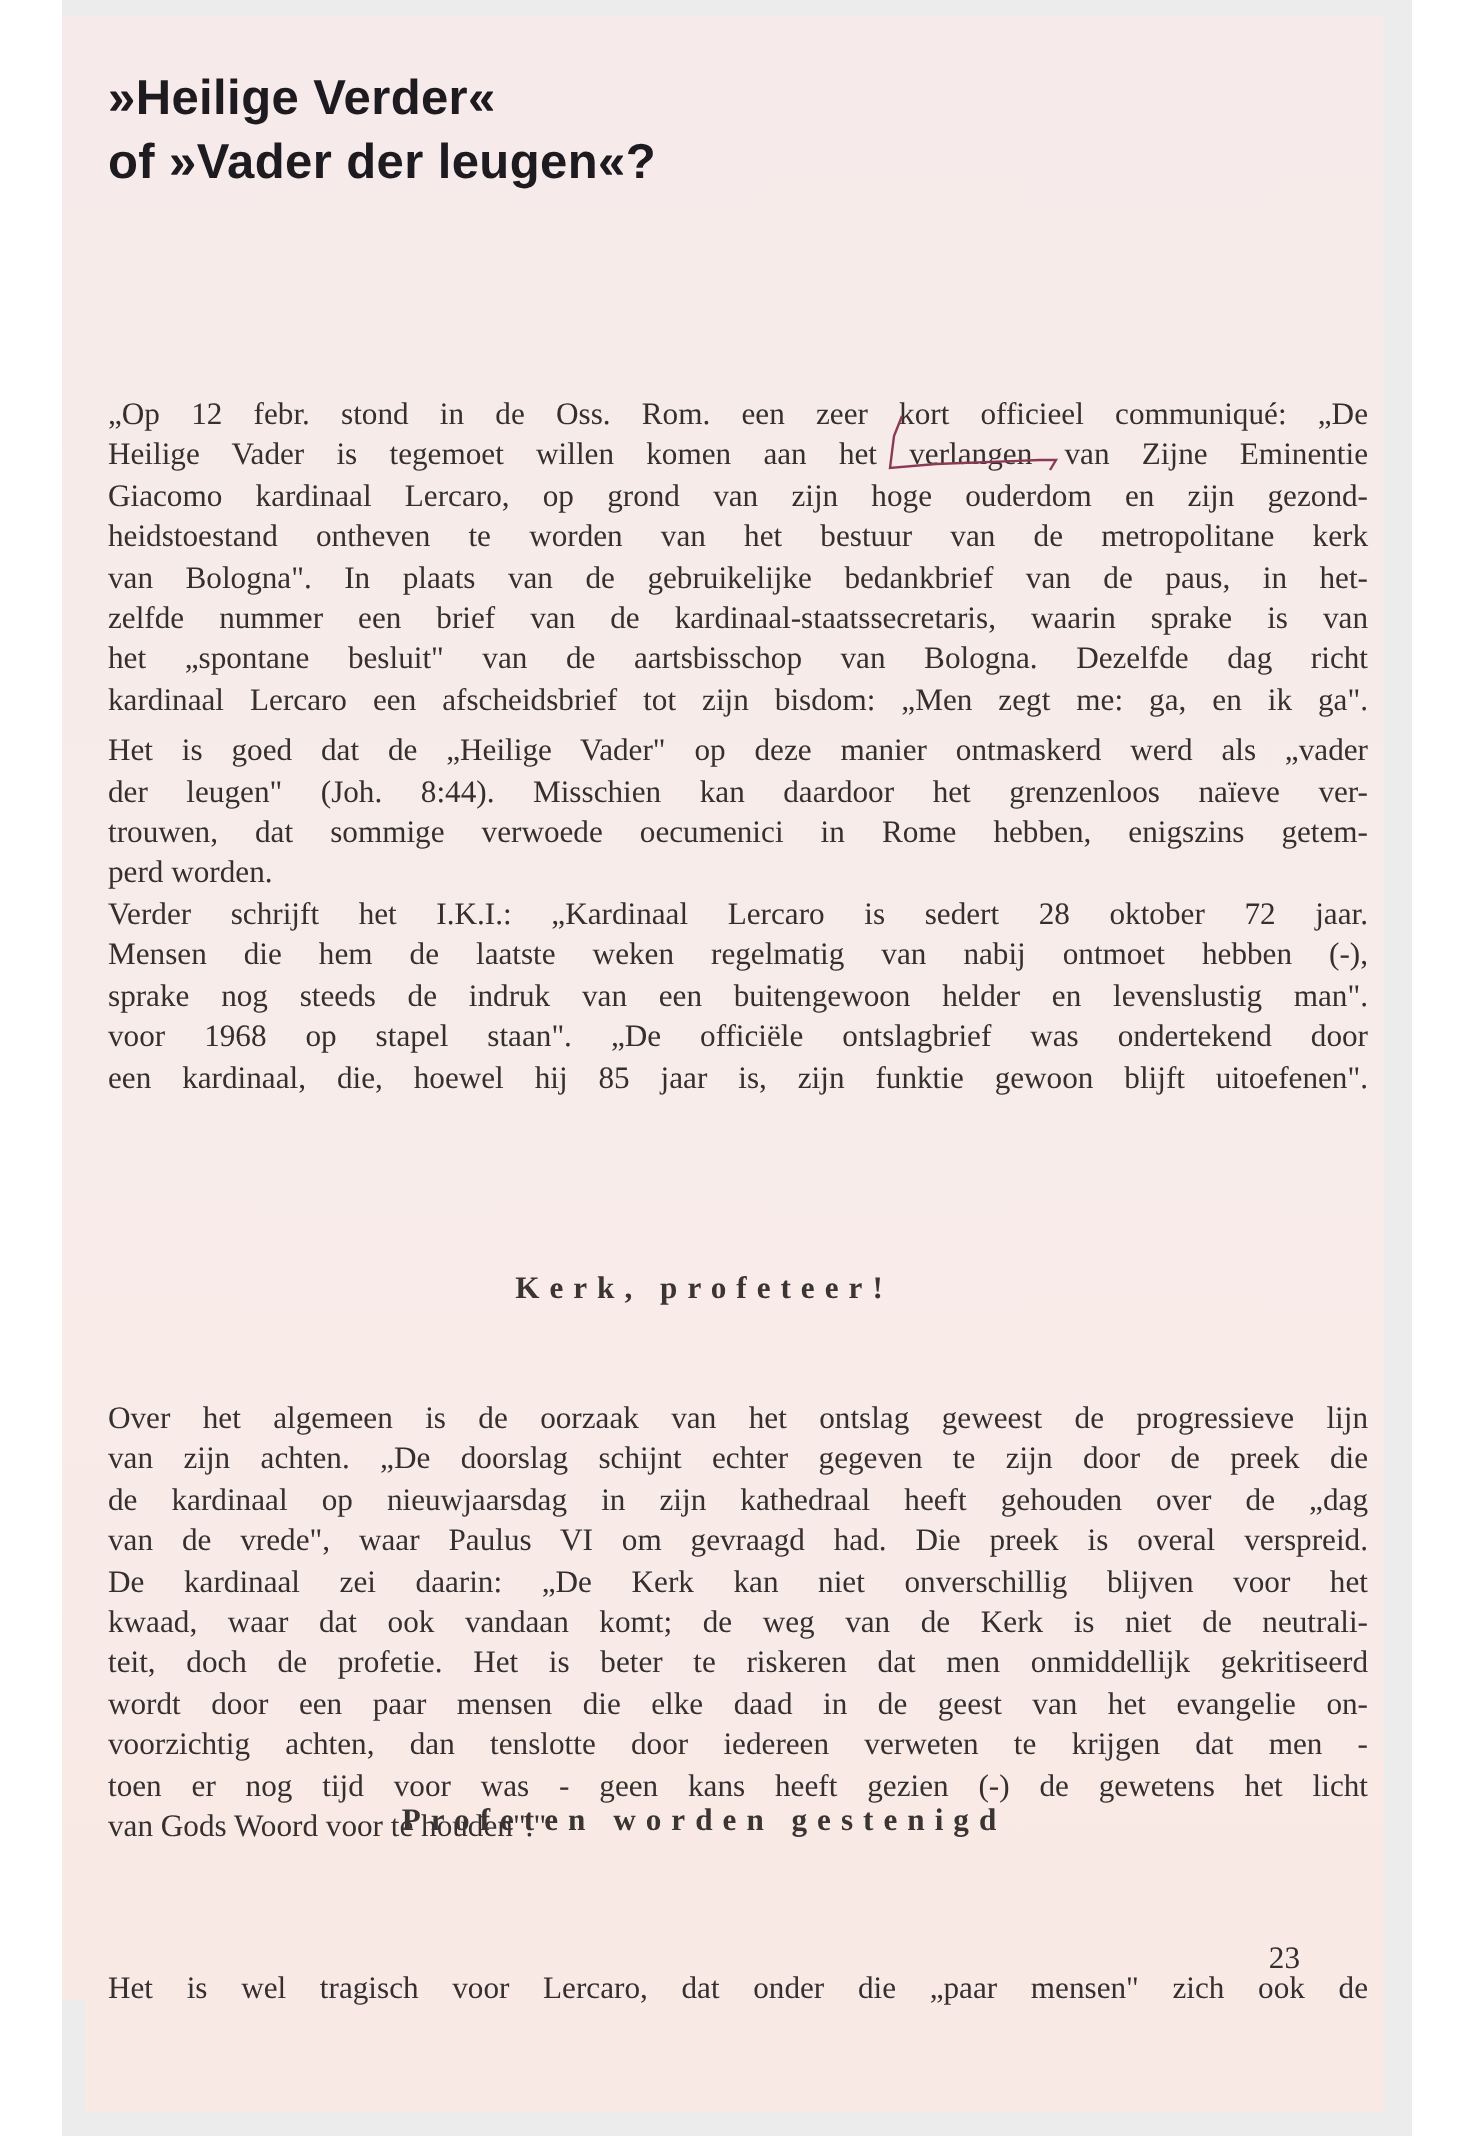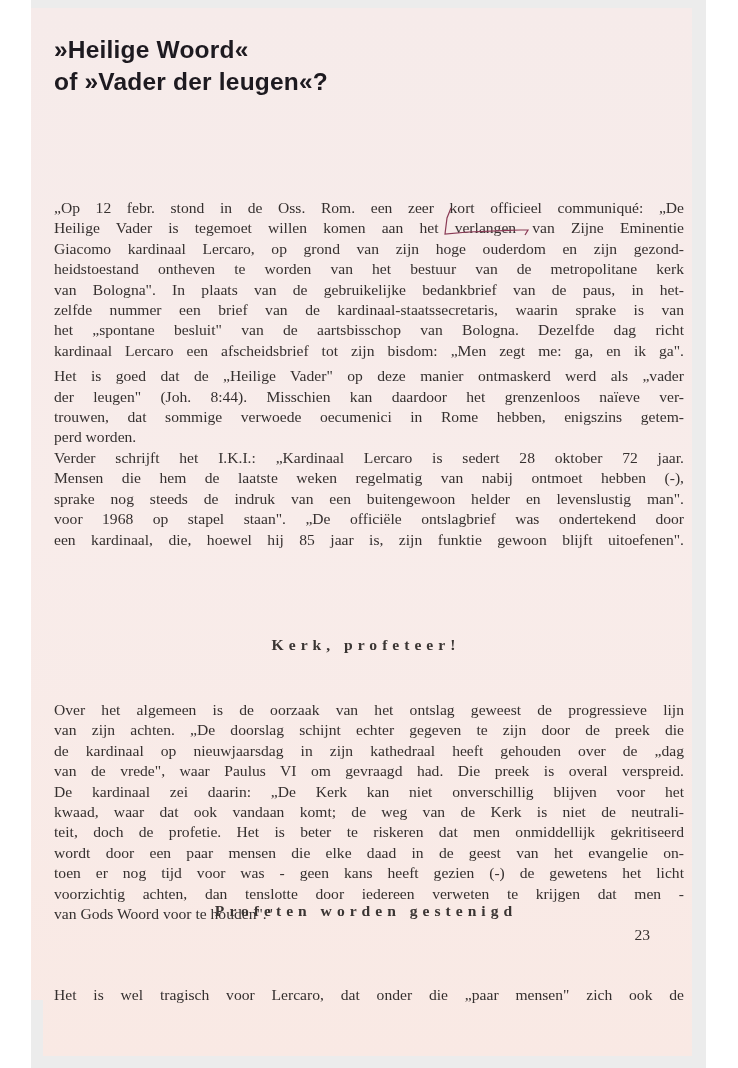--- a/index.html
+++ b/index.html
@@ -47,52 +47,52 @@
       line-height: 20.4px;
       color: #35302f;
       text-align: justify;
       margin: 0;
     }
     .body-text p { margin: 0; }
     .line { display: block; text-align: justify; text-align-last: justify; white-space: nowrap; }
     .line.last { text-align-last: left; }
     .heading {
       position: absolute;
-      left: 51px; width: 630px;
+      left: 37px; width: 630px;
       text-align: center;
       font-family: "Liberation Serif", serif;
       font-size: 15.6px;
       letter-spacing: 5px;
       color: #3a3533;
       margin: 0;
     }
     .page-number {
       position: absolute;
-      left: 610px; top: 926px;
+      left: 610px; top: 971px;
       width: 40px;
       text-align: right;
       font-family: "Liberation Serif", serif;
       font-size: 15.6px;
       color: #35302f;
     }
     .pen-mark {
       position: absolute;
       left: 0; top: 0;
       pointer-events: none;
     }
   </style>
 </head>
 <body>
 
 <div class="scan-shadow"></div>
 <div class="page"></div>
 <div class="page-bottom-cut"></div>
 
 <h1 class="title">
-  <span>»Heilige Woord«</span><br>
+  <span>»Heilige Verder«</span><br>
   <span>of »Vader der leugen«?</span>
 </h1>
 
 <div class="body-text" style="top:198px;">
   <p>
     <span class="line">„Op 12 febr. stond in de Oss. Rom. een zeer kort officieel communiqué: „De</span>
     <span class="line">Heilige Vader is tegemoet willen komen aan het verlangen van Zijne Eminentie</span>
     <span class="line">Giacomo kardinaal Lercaro, op grond van zijn hoge ouderdom en zijn gezond-</span>
     <span class="line">heidstoestand ontheven te worden van het bestuur van de metropolitane kerk</span>
     <span class="line">van Bologna". In plaats van de gebruikelijke bedankbrief van de paus, in het-</span>
@@ -120,22 +120,22 @@
 <div class="body-text" style="top:700px;">
   <p>
     <span class="line">Over het algemeen is de oorzaak van het ontslag geweest de progressieve lijn</span>
     <span class="line">van zijn achten. „De doorslag schijnt echter gegeven te zijn door de preek die</span>
     <span class="line">de kardinaal op nieuwjaarsdag in zijn kathedraal heeft gehouden over de „dag</span>
     <span class="line">van de vrede", waar Paulus VI om gevraagd had. Die preek is overal verspreid.</span>
     <span class="line">De kardinaal zei daarin: „De Kerk kan niet onverschillig blijven voor het</span>
     <span class="line">kwaad, waar dat ook vandaan komt; de weg van de Kerk is niet de neutrali-</span>
     <span class="line">teit, doch de profetie. Het is beter te riskeren dat men onmiddellijk gekritiseerd</span>
     <span class="line">wordt door een paar mensen die elke daad in de geest van het evangelie on-</span>
+    <span class="line">voorzichtig achten, dan tenslotte door iedereen verweten te krijgen dat men -</span>
     <span class="line">toen er nog tijd voor was - geen kans heeft gezien (-) de gewetens het licht</span>
-    <span class="line">voorzichtig achten, dan tenslotte door iedereen verweten te krijgen dat men -</span>
     <span class="line last">van Gods Woord voor te houden"."</span>
   </p>
 </div>
 
 <h2 class="heading" style="top:902px;">Profeten worden gestenigd</h2>
 
 <div class="body-text" style="top:985px;">
   <p>
     <span class="line">Het is wel tragisch voor Lercaro, dat onder die „paar mensen" zich ook de</span>
   </p>

